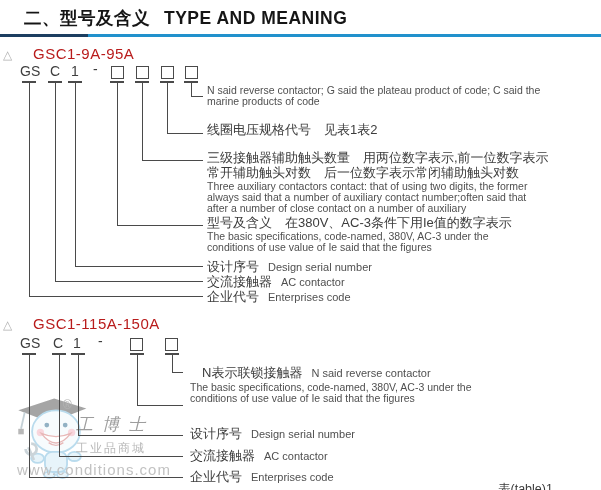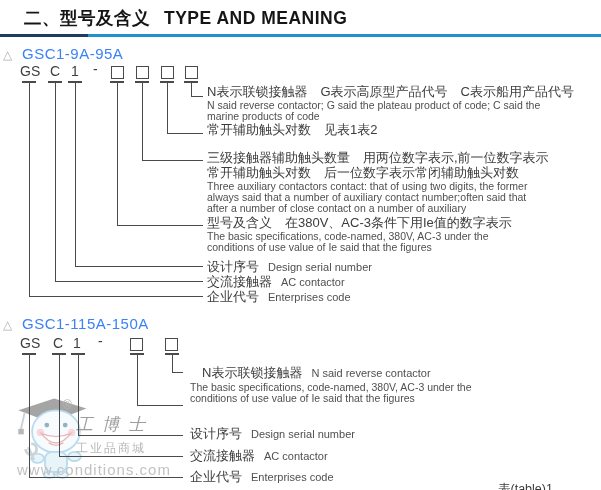--- a/index.html
+++ b/index.html
@@ -7,21 +7,21 @@
         font-family:"Liberation Sans",sans-serif;}
   
   .title{position:absolute;left:24px;top:6px;font-size:17.5px;font-weight:bold;
          color:#151515;letter-spacing:.5px;white-space:nowrap;}
   .title .gap{display:inline-block;width:14px;}
   .rule{position:absolute;top:34px;height:3px;}
   .rule.dark{left:0;width:88px;background:#1c3e60;}
   .rule.light{left:88px;width:513px;background:#2191cc;}
   
   .marker{position:absolute;font-size:12px;color:#b3b3b3;}
-  .model{position:absolute;font-size:15px;color:#3b82f6;letter-spacing:.5px;white-space:nowrap;}
+  .model{position:absolute;font-size:15px;color:#b91c1c;letter-spacing:.5px;white-space:nowrap;margin-left:11px;}
   .codechar{position:absolute;font-size:14px;color:#3e3e3e;}
   .sq{position:absolute;width:11px;height:11px;border:1.5px solid #4a4a4a;background:#fff;}
   .tick{position:absolute;width:14px;height:1.5px;background:#4a4a4a;}
   .vline{position:absolute;width:1px;background:#4a4a4a;}
   .hline{position:absolute;height:1px;background:#4a4a4a;}
   
   .entry{position:absolute;}
   .cn{font-size:13px;line-height:15px;color:#3c3c3c;white-space:pre-line;}
   .en{font-size:10.5px;line-height:11px;color:#4f4f4f;white-space:pre-line;margin-top:1px;}
   .row{position:absolute;white-space:nowrap;}
@@ -103,26 +103,25 @@
   <div class="vline" style="left:117px;top:83px;height:142px;"></div>
   <div class="hline" style="left:117px;top:225px;width:86px;"></div>
   <div class="vline" style="left:75px;top:83px;height:183px;"></div>
   <div class="hline" style="left:75px;top:266px;width:128px;"></div>
   <div class="vline" style="left:55px;top:83px;height:198px;"></div>
   <div class="hline" style="left:55px;top:281px;width:148px;"></div>
   <div class="vline" style="left:29px;top:83px;height:213px;"></div>
   <div class="hline" style="left:29px;top:296px;width:174px;"></div>
 
   <div class="entry" style="left:207px;top:84px;width:394px;">
-    <div class="cn">N表示联锁接触器　G表示高原型产品代号　C表示船用产品代号</div>
     <div class="en">N said reverse contactor; G said the plateau product of code; C said the
 marine products of code</div>
   </div>
   <div class="entry" style="left:207px;top:122px;width:394px;">
-    <div class="cn">常开辅助触头对数　见表1表2</div>
+    <div class="cn">线圈电压规格代号　见表1表2</div>
   </div>
   <div class="entry" style="left:207px;top:150px;width:394px;">
     <div class="cn">三级接触器辅助触头数量　用两位数字表示,前一位数字表示
 常开辅助触头对数　后一位数字表示常闭辅助触头对数</div>
     <div class="en">Three auxiliary contactors contact: that of using two digits, the former
 always said that a number of auxiliary contact number;often said that
 after a number of close contact on a number of auxiliary</div>
   </div>
   <div class="entry" style="left:207px;top:215px;width:394px;">
     <div class="cn">型号及含义　在380V、AC-3条件下用Ie值的数字表示</div>

